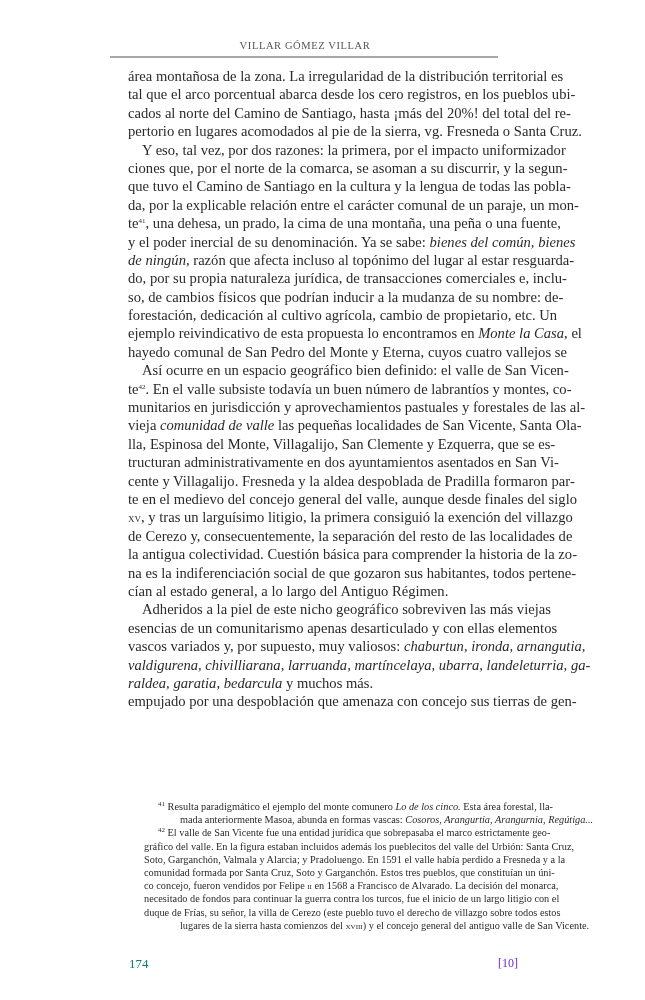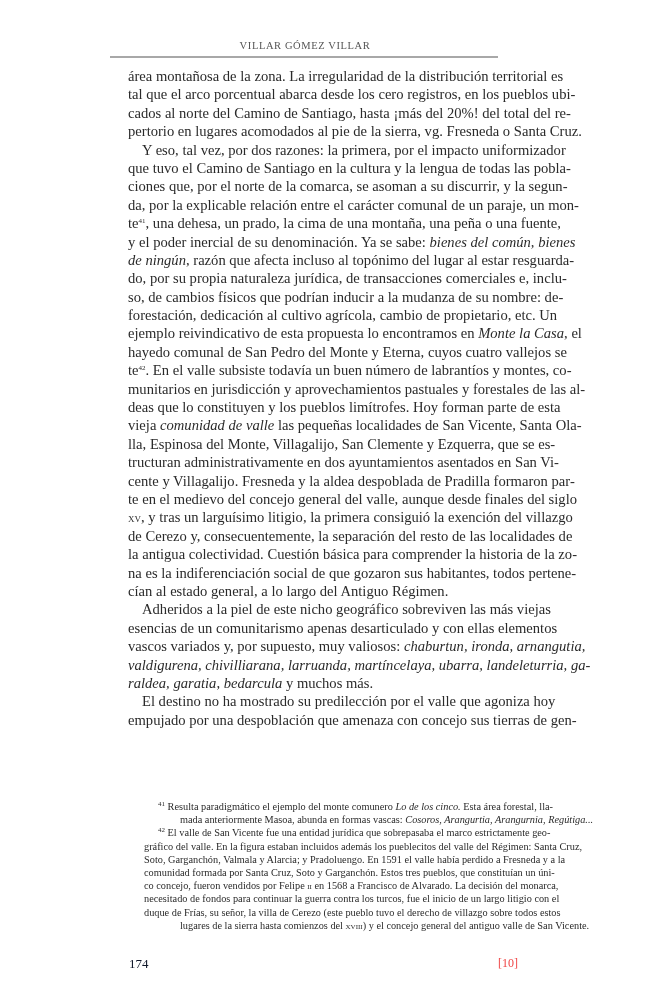--- a/index.html
+++ b/index.html
@@ -12,74 +12,73 @@
   .body-text { position: absolute; left: 128px; top: 67px; width: 393px; font-size: 14.6px; line-height: 18.4px; }
   .line { display: block; white-space: nowrap; text-align: justify; text-align-last: justify; height: 18.4px; }
   .line.last { text-align-last: left; }
   .line.indent { padding-left: 14px; }
   sup { font-size: 7px; vertical-align: top; position: relative; top: -2px; }
   .footnotes { position: absolute; left: 144px; top: 800px; width: 393px; font-size: 10.3px; line-height: 13.2px; }
   .fn-line { display: block; white-space: nowrap; text-align: justify; text-align-last: justify; height: 13.2px; }
   .fn-line.last { text-align-last: left; margin-left: 36px; }
   .fn-line.indent { padding-left: 14px; }
   .sc { font-variant: small-caps; font-size: 0.92em; }
-  .folio-left { position: absolute; left: 129px; top: 956px; font-size: 13px; color: #0f172a; }
-  .folio-right { position: absolute; left: 498px; top: 956px; font-size: 12px; color: #ef4444; }
+  .folio-left { position: absolute; left: 129px; top: 956px; font-size: 13px; color: #0f766e; }
+  .folio-right { position: absolute; left: 498px; top: 956px; font-size: 12px; color: #6d28d9; }
 </style>
 </head>
 <body>
 
 <div class="page">
   <div class="running-head">VILLAR GÓMEZ VILLAR</div>
   <div class="head-rule"></div>
 
   <div class="body-text" id="body-text">
       <span class="line">área montañosa de la zona. La irregularidad de la distribución territorial es</span>
       <span class="line">tal que el arco porcentual abarca desde los cero registros, en los pueblos ubi-</span>
       <span class="line">cados al norte del Camino de Santiago, hasta ¡más del 20%! del total del re-</span>
       <span class="line">pertorio en lugares acomodados al pie de la sierra, vg. Fresneda o Santa Cruz.</span>
       <span class="line indent">Y eso, tal vez, por dos razones: la primera, por el impacto uniformizador</span>
+      <span class="line">ciones que, por el norte de la comarca, se asoman a su discurrir, y la segun-</span>
       <span class="line">que tuvo el Camino de Santiago en la cultura y la lengua de todas las pobla-</span>
-      <span class="line">ciones que, por el norte de la comarca, se asoman a su discurrir, y la segun-</span>
       <span class="line">da, por la explicable relación entre el carácter comunal de un paraje, un mon-</span>
       <span class="line">te<sup>41</sup>, una dehesa, un prado, la cima de una montaña, una peña o una fuente,</span>
       <span class="line">y el poder inercial de su denominación. Ya se sabe: <i>bienes del común, bienes</i></span>
       <span class="line"><i>de ningún</i>, razón que afecta incluso al topónimo del lugar al estar resguarda-</span>
       <span class="line">do, por su propia naturaleza jurídica, de transacciones comerciales e, inclu-</span>
       <span class="line">so, de cambios físicos que podrían inducir a la mudanza de su nombre: de-</span>
       <span class="line">forestación, dedicación al cultivo agrícola, cambio de propietario, etc. Un</span>
       <span class="line">ejemplo reivindicativo de esta propuesta lo encontramos en <i>Monte la Casa</i>, el</span>
       <span class="line">hayedo comunal de San Pedro del Monte y Eterna, cuyos cuatro vallejos se</span>
+      <span class="line indent">Así ocurre en un espacio geográfico bien definido: el valle de San Vicen-</span>
       <span class="line">te<sup>42</sup>. En el valle subsiste todavía un buen número de labrantíos y montes, co-</span>
       <span class="line">munitarios en jurisdicción y aprovechamientos pastuales y forestales de las al-</span>
-      <span class="line">deas que lo constituyen y los pueblos limítrofes. Hoy forman parte de esta</span>
       <span class="line">vieja <i>comunidad de valle</i> las pequeñas localidades de San Vicente, Santa Ola-</span>
       <span class="line">lla, Espinosa del Monte, Villagalijo, San Clemente y Ezquerra, que se es-</span>
       <span class="line">tructuran administrativamente en dos ayuntamientos asentados en San Vi-</span>
       <span class="line">cente y Villagalijo. Fresneda y la aldea despoblada de Pradilla formaron par-</span>
       <span class="line">te en el medievo del concejo general del valle, aunque desde finales del siglo</span>
       <span class="line"><span class="sc">xv</span>, y tras un larguísimo litigio, la primera consiguió la exención del villazgo</span>
       <span class="line">de Cerezo y, consecuentemente, la separación del resto de las localidades de</span>
       <span class="line">la antigua colectividad. Cuestión básica para comprender la historia de la zo-</span>
       <span class="line">na es la indiferenciación social de que gozaron sus habitantes, todos pertene-</span>
       <span class="line last">cían al estado general, a lo largo del Antiguo Régimen.</span>
       <span class="line indent">Adheridos a la piel de este nicho geográfico sobreviven las más viejas</span>
       <span class="line">esencias de un comunitarismo apenas desarticulado y con ellas elementos</span>
       <span class="line">vascos variados y, por supuesto, muy valiosos: <i>chaburtun, ironda, arnangutia,</i></span>
       <span class="line"><i>valdigurena, chivilliarana, larruanda, martíncelaya, ubarra, landeleturria, ga-</i></span>
       <span class="line last"><i>raldea, garatia</i>, <i>bedarcula</i> y muchos más.</span>
-      <span class="line indent">El destino no ha mostrado su predilección por el valle que agoniza hoy</span>
       <span class="line">empujado por una despoblación que amenaza con concejo sus tierras de gen-</span>
     </div>
 
   <div class="footnotes" id="footnotes">
       <span class="fn-line indent"><sup>41</sup> Resulta paradigmático el ejemplo del monte comunero <i>Lo de los cinco.</i> Esta área forestal, lla-</span>
       <span class="fn-line last">mada anteriormente Masoa, abunda en formas vascas: <i>Cosoros, Arangurtia, Arangurnia, Regútiga...</i></span>
       <span class="fn-line indent"><sup>42</sup> El valle de San Vicente fue una entidad jurídica que sobrepasaba el marco estrictamente geo-</span>
-      <span class="fn-line">gráfico del valle. En la figura estaban incluidos además los pueblecitos del valle del Régimen: Santa Cruz,</span>
+      <span class="fn-line">gráfico del valle. En la figura estaban incluidos además los pueblecitos del valle del Urbión: Santa Cruz,</span>
       <span class="fn-line">Soto, Garganchón, Valmala y Alarcia; y Pradoluengo. En 1591 el valle había perdido a Fresneda y a la</span>
       <span class="fn-line">comunidad formada por Santa Cruz, Soto y Garganchón. Estos tres pueblos, que constituían un úni-</span>
       <span class="fn-line">co concejo, fueron vendidos por Felipe <span class="sc">ii</span> en 1568 a Francisco de Alvarado. La decisión del monarca,</span>
       <span class="fn-line">necesitado de fondos para continuar la guerra contra los turcos, fue el inicio de un largo litigio con el</span>
       <span class="fn-line">duque de Frías, su señor, la villa de Cerezo (este pueblo tuvo el derecho de villazgo sobre todos estos</span>
       <span class="fn-line last">lugares de la sierra hasta comienzos del <span class="sc">xviii</span>) y el concejo general del antiguo valle de San Vicente.</span>
     </div>
 
   <div class="folio-left">174</div>
   <div class="folio-right">[10]</div>

